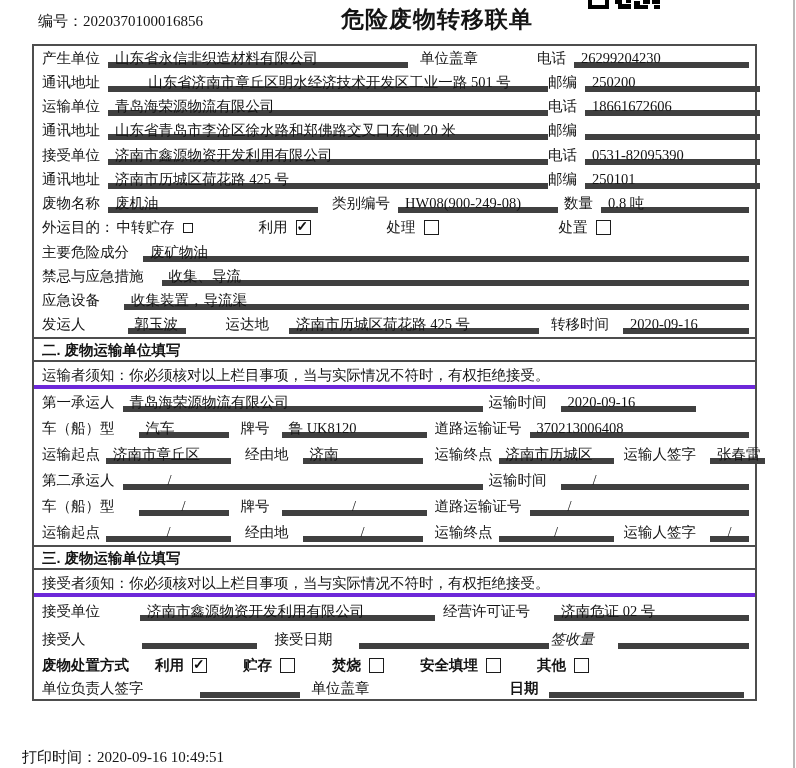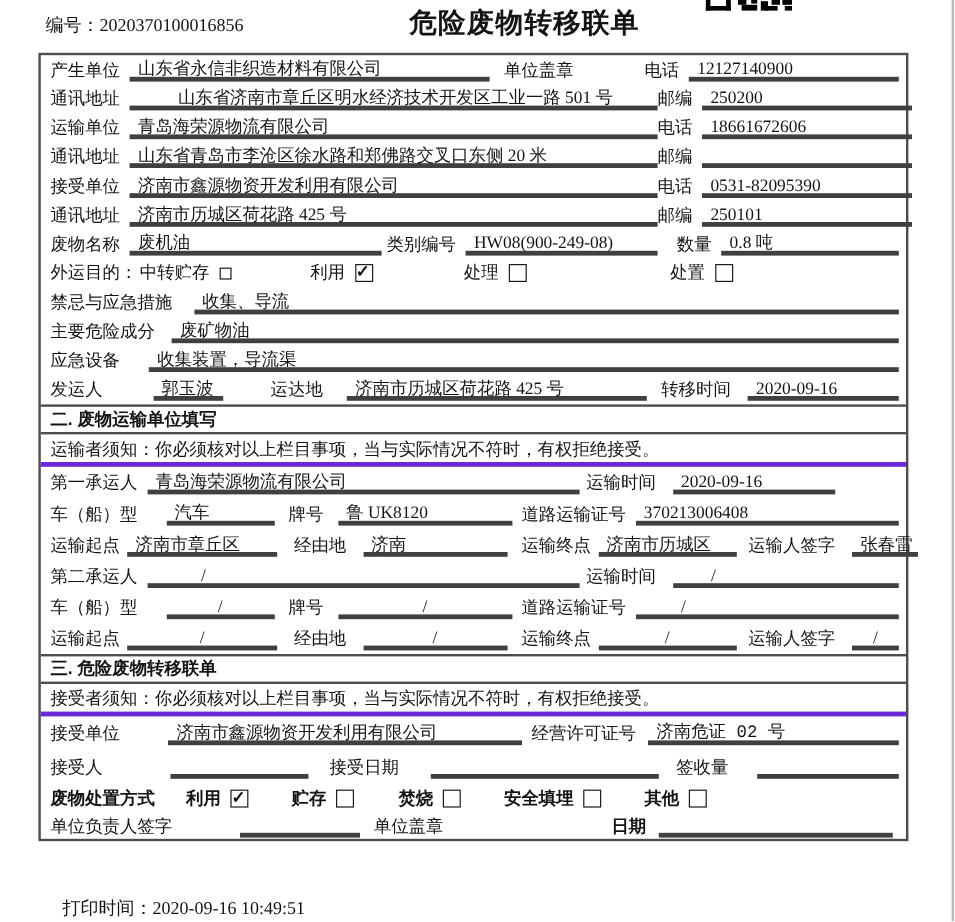--- a/index.html
+++ b/index.html
@@ -19,35 +19,35 @@
   .sec-title{font-family:"Liberation Sans","DejaVu Sans",sans-serif;font-weight:700;
              font-size:14.5px;height:22px;line-height:21px;padding:0 0 0 8px;
              border-bottom:2px solid #4d4d4d;box-sizing:border-box;}
   .sec-title.mid{border-top:2px solid #4d4d4d;height:25px;line-height:23px;}
   .row{display:flex;align-items:center;padding:0 6px 0 8px;box-sizing:border-box;}
   .s1 .row{height:24.25px;}
   .s2 .row,.s3 .row{height:26px;}
   .notice{height:27px;line-height:26px;padding:0 0 0 8px;border-bottom:4px solid #6d28d9;
           box-sizing:border-box;white-space:nowrap;}
   .lbl{white-space:nowrap;flex-shrink:0;}
-  .val{border-bottom:4px solid #404040;white-space:nowrap;padding:0 4px 1px 7px;
+  .val{border-bottom:6px solid #404040;white-space:nowrap;padding:0 4px 1px 7px;
        flex-shrink:0;box-sizing:border-box;height:19px;line-height:18px;}
   .val.fill{flex:1 1 auto;}
   .val.c{text-align:center;padding-left:4px;}
   .rgrp{margin-left:auto;display:flex;align-items:center;width:212px;flex-shrink:0;}
   .rgrp .val{flex:1 1 auto;margin-left:8px;}
   .rgrp.qty{width:185px;}
   
   .opt{display:flex;align-items:center;flex-shrink:0;}
   .cb{width:13px;height:13px;border:1.5px solid #1c1c1c;margin-left:8px;position:relative;
       flex-shrink:0;box-sizing:content-box;background:#fff;}
   .cb.sm{width:8px;height:8px;border-width:1px;}
   .cb.checked::after{content:"\2713";position:absolute;left:0px;top:-3px;font-size:14px;
                      font-weight:700;color:#111;}
-  .print-line{position:absolute;left:52px;top:748px;font-size:15px;white-space:nowrap;}
+  .print-line{position:absolute;left:22px;top:748px;font-size:15px;white-space:nowrap;}
 </style>
 </head>
 <body>
 
 <div class="page">
   <div class="right-edge"></div>
 
   <div class="hdr">
     <div class="doc-no"><span>编号：</span><span>2020370100016856</span></div>
     <div class="title">危险废物转移联单</div>
@@ -69,21 +69,21 @@
   <div class="form">
 
     <div class="s1">
 
       <div class="row">
         <span class="lbl">产生单位</span>
         <span class="val" style="width:300px;margin-left:8px;">山东省永信非织造材料有限公司</span>
         <span class="lbl" style="margin-left:12px;">单位盖章</span>
         <span class="rgrp">
           <span class="lbl">电话</span>
-          <span class="val">12127140900</span>
+          <span class="val">26299204230</span>
         </span>
       </div>
 
       <div class="row">
         <span class="lbl">通讯地址</span>
         <span class="val" style="width:440px;margin-left:8px;text-align:center;">山东省济南市章丘区明水经济技术开发区工业一路 501 号</span>
         <span class="rgrp">
           <span class="lbl">邮编</span>
           <span class="val">250200</span>
         </span>
@@ -121,21 +121,21 @@
         <span class="val" style="width:440px;margin-left:8px;">济南市历城区荷花路 425 号</span>
         <span class="rgrp">
           <span class="lbl">邮编</span>
           <span class="val">250101</span>
         </span>
       </div>
 
       <div class="row">
         <span class="lbl">废物名称</span>
         <span class="val" style="width:210px;margin-left:8px;">废机油</span>
-        <span class="lbl" style="margin-left:4px;">类别编号</span>
+        <span class="lbl" style="margin-left:14px;">类别编号</span>
         <span class="val" style="width:160px;margin-left:8px;">HW08(900-249-08)</span>
         <span class="rgrp qty">
           <span class="lbl">数量</span>
           <span class="val">0.8 吨</span>
         </span>
       </div>
 
 
       <div class="row">
         <span class="lbl">外运目的：</span>
@@ -151,27 +151,27 @@
           <span class="lbl">处理</span>
           <span class="cb"></span>
         </span>
         <span class="opt" style="margin-left:120px;">
           <span class="lbl">处置</span>
           <span class="cb"></span>
         </span>
       </div>
 
       <div class="row">
+        <span class="lbl">主要危险成分</span>
+        <span class="val fill" style="margin-left:14px;">废矿物油</span>
+      </div>
+
+      <div class="row">
         <span class="lbl">禁忌与应急措施</span>
         <span class="val fill" style="margin-left:18px;">收集、导流</span>
-      </div>
-
-      <div class="row">
-        <span class="lbl">主要危险成分</span>
-        <span class="val fill" style="margin-left:14px;">废矿物油</span>
       </div>
 
       <div class="row">
         <span class="lbl">应急设备</span>
         <span class="val fill" style="margin-left:24px;">收集装置，导流渠</span>
       </div>
 
       <div class="row">
         <span class="lbl">发运人</span>
         <span class="val" style="width:58px;margin-left:42px;">郭玉波</span>
@@ -235,36 +235,36 @@
         <span class="lbl" style="margin-left:14px;">经由地</span>
         <span class="val c" style="width:120px;margin-left:14px;">/</span>
         <span class="lbl" style="margin-left:12px;">运输终点</span>
         <span class="val c" style="width:115px;margin-left:6px;">/</span>
         <span class="lbl" style="margin-left:10px;">运输人签字</span>
         <span class="val fill c" style="margin-left:14px;">/</span>
       </div>
     </div>
 
     <div class="s3">
-      <div class="sec-title mid">三. 危险废物转移联单</div>
+      <div class="sec-title mid">三. 废物运输单位填写</div>
       <div class="notice">接受者须知：你必须核对以上栏目事项，当与实际情况不符时，有权拒绝接受。</div>
 
       <div class="row" style="height:28px;">
         <span class="lbl">接受单位</span>
         <span class="val" style="width:295px;margin-left:40px;">济南市鑫源物资开发利用有限公司</span>
         <span class="lbl" style="margin-left:8px;">经营许可证号</span>
-        <span class="val fill" style="margin-left:10px;font-family:Liberation Mono, monospace;">济南危证 02 号</span>
+        <span class="val fill" style="margin-left:24px;">济南危证 02 号</span>
       </div>
 
       <div class="row" style="height:28px;">
         <span class="lbl">接受人</span>
         <span class="val" style="width:115px;margin-left:56px;"></span>
         <span class="lbl" style="margin-left:18px;">接受日期</span>
         <span class="val" style="width:190px;margin-left:26px;"></span>
-        <span class="lbl" style="margin-left:15px;">签收量</span>
+        <span class="lbl" style="margin-left:2px;font-style:italic;">签收量</span>
         <span class="val fill" style="margin-left:24px;"></span>
       </div>
 
       <div class="row" style="height:24px;font-weight:bold;">
         <span class="lbl">废物处置方式</span>
         <span class="opt" style="margin-left:26px;">
           <span class="lbl">利用</span>
           <span class="cb checked"></span>
         </span>
         <span class="opt" style="margin-left:36px;">

